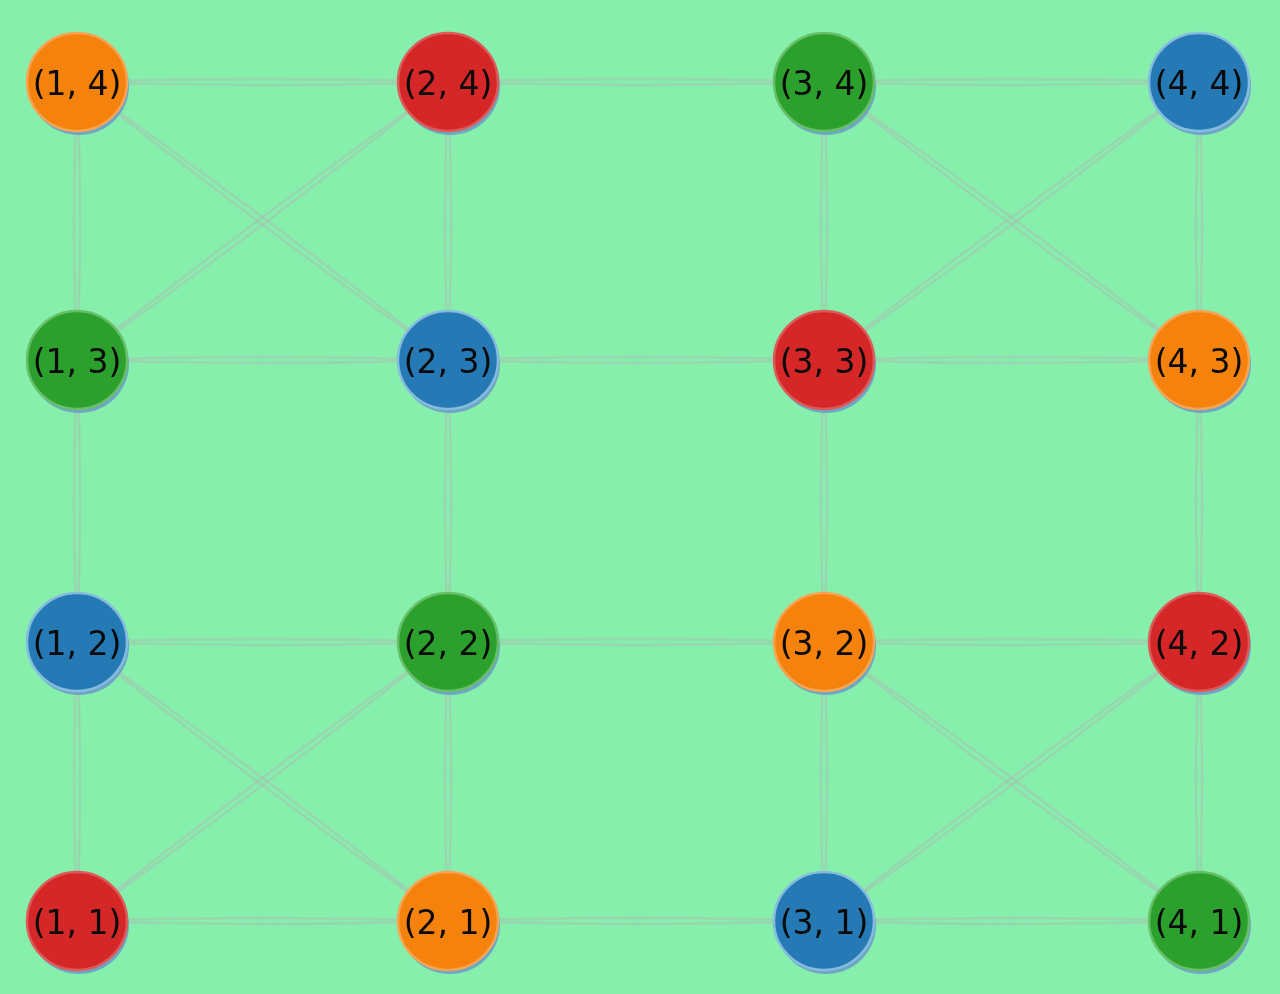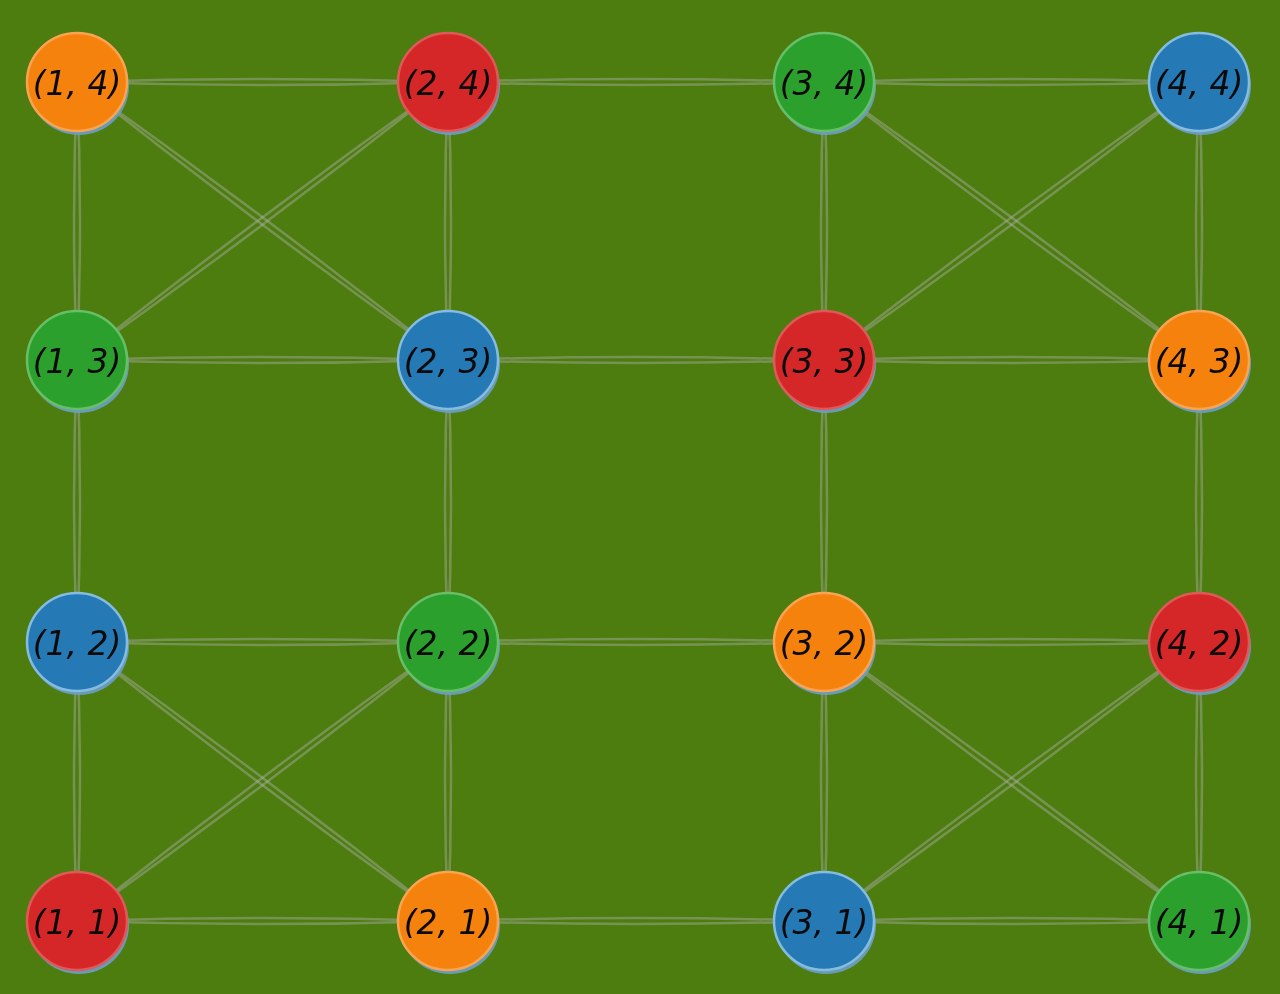--- a/index.html
+++ b/index.html
@@ -5,23 +5,22 @@
   html, body {
     margin: 0;
     padding: 0;
     background: #000;
     font-family: "DejaVu Sans", "Liberation Sans", sans-serif;
   }
   .stage {
     position: relative;
     width: 1280px;
     height: 994px;
-    background: #4d7c0f;
+    background: #86efac;
     overflow: hidden;
-    font-style: italic;
   }
   svg { display: block; }
   text {
     font-family: "DejaVu Sans", "Liberation Sans", sans-serif;
     -webkit-user-select: none;
     user-select: none;
   }
 </style>
 </head>
 <body>

